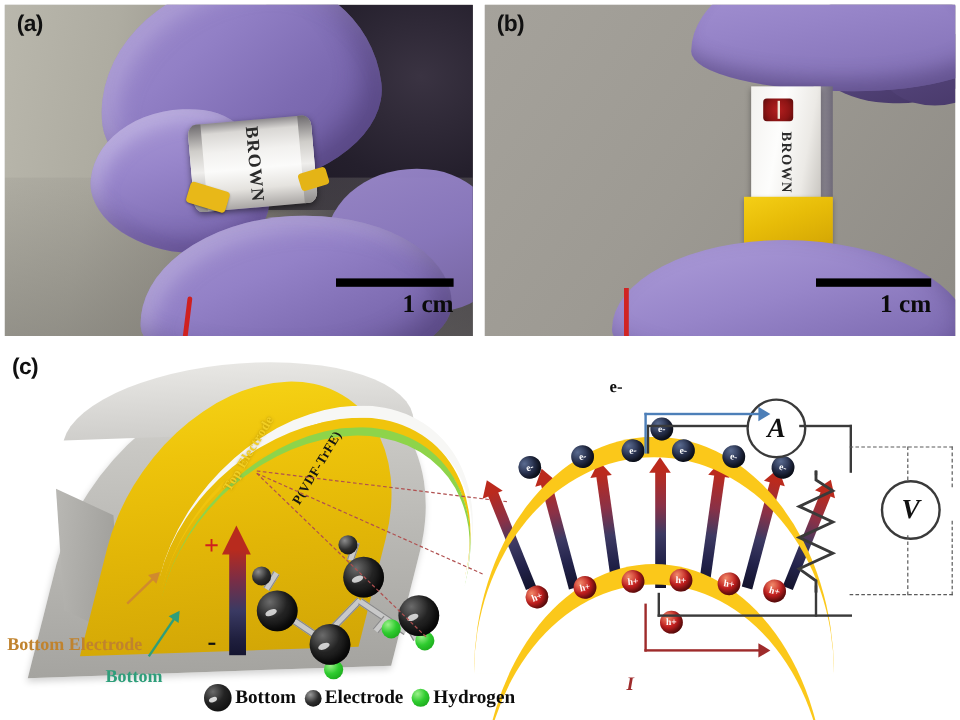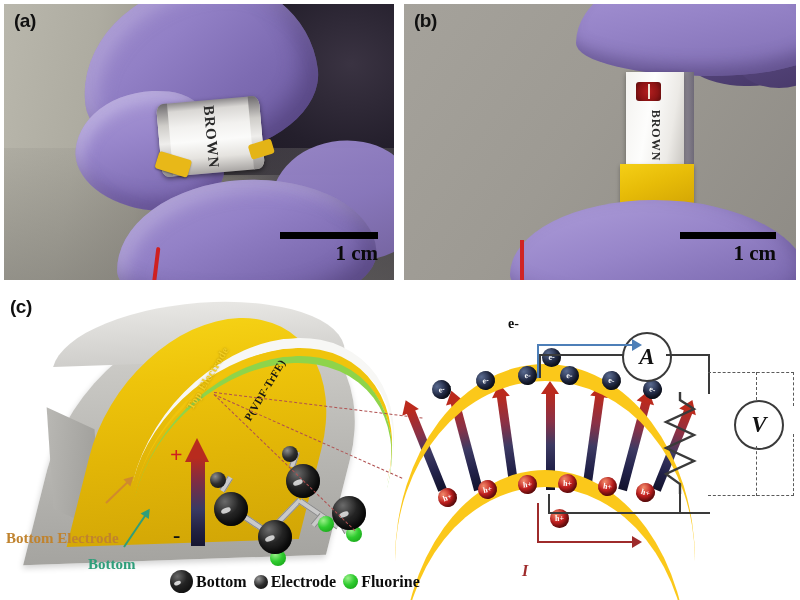--- a/index.html
+++ b/index.html
@@ -508,18 +508,18 @@
       <div class="leg-item">
         <div class="leg-c"></div>
         <div class="leg-txt">Bottom</div>
       </div>
       <div class="leg-item">
         <div class="leg-h"></div>
         <div class="leg-txt">Electrode</div>
       </div>
       <div class="leg-item">
         <div class="leg-f"></div>
-        <div class="leg-txt">Fluorine</div>
+        <div class="leg-txt">Hydrogen</div>
       </div>
     </div>
 
   </div>
 </div>
 
 </body></html>

